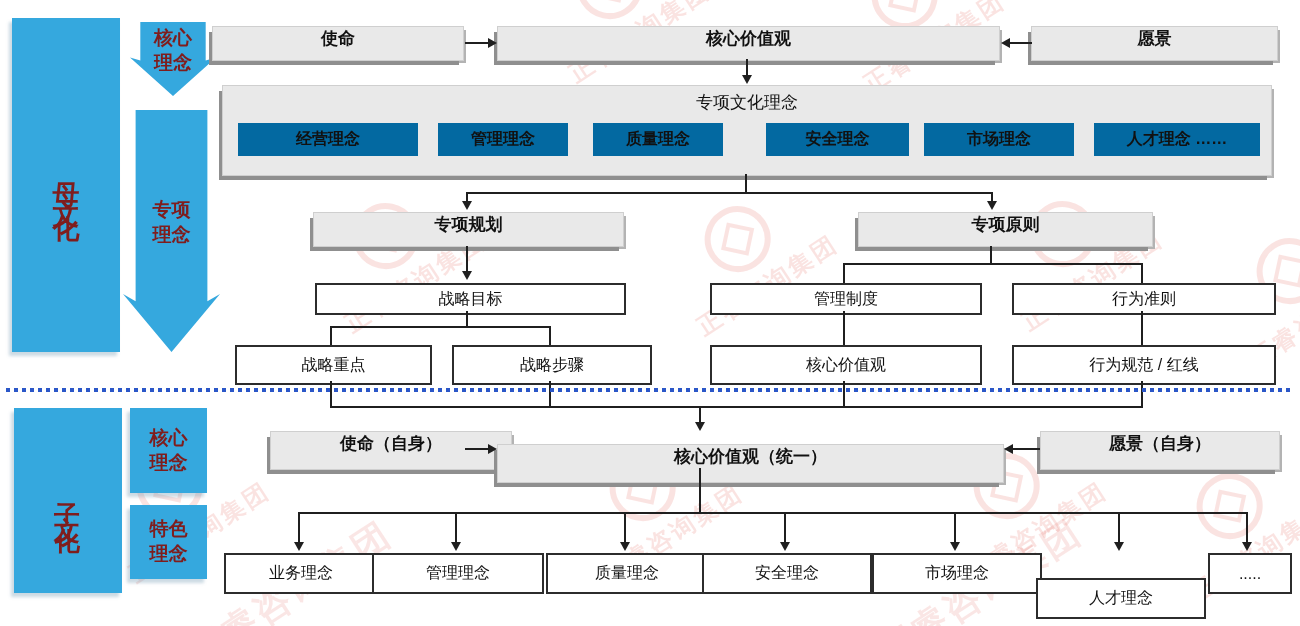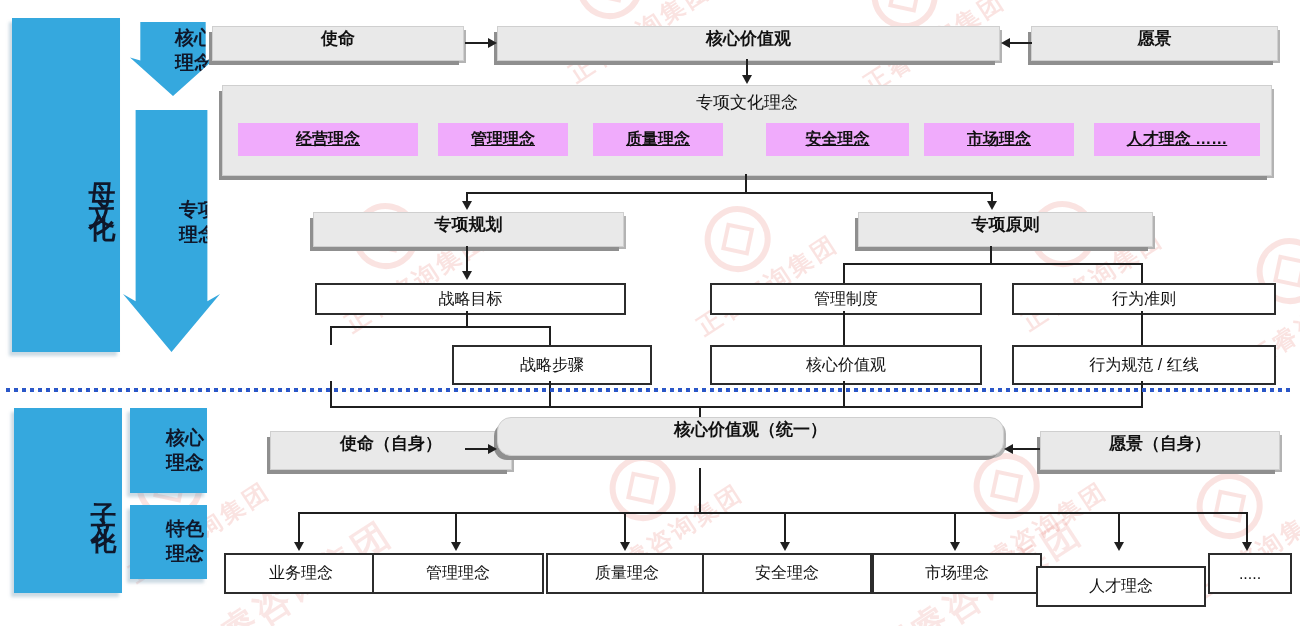--- a/index.html
+++ b/index.html
@@ -9,35 +9,35 @@
   }
   
   .wm{position:absolute;width:200px;display:flex;flex-direction:column;align-items:center;
       gap:6px;transform:rotate(-33deg);color:#e2574d;opacity:.16;pointer-events:none;}
   .wm-ring{width:54px;height:54px;border:6px solid currentColor;border-radius:50%;
       display:flex;align-items:center;justify-content:center;}
   .wm-diamond{width:20px;height:20px;border:4px solid currentColor;transform:rotate(45deg);}
   .wm-text{font-size:24px;font-weight:bold;letter-spacing:3px;white-space:nowrap;}
   .wm-big{font-size:36px;opacity:.14;}
   
-  .blue{position:absolute;background:#35a8de;color:#0f172a;font-weight:bold;
-      display:flex;align-items:center;justify-content:flex-end;text-align:center;}
+  .blue{position:absolute;background:#35a8de;color:#7f1d1d;font-weight:bold;
+      display:flex;align-items:center;justify-content:center;text-align:center;}
   .rail-shadow{box-shadow:-3px 4px 3px rgba(110,150,175,.35);}
   .arrow-shape{filter:drop-shadow(-3px 4px 2px rgba(110,150,175,.4));}
   .vert{writing-mode:vertical-rl;letter-spacing:16px;font-size:27px;}
   .blue-lbl{font-size:19px;line-height:1.3;width:44px;}
   
   .gray-box{position:absolute;background:#e9e9e9;border:1px solid #cfcfcf;
       box-shadow:-4px 5px 0 -1px #8f8f8f,3px 3px 0 -1px #b3b3b3;
       display:flex;justify-content:center;
       font-weight:bold;font-size:17px;}
   .white-box{position:absolute;background:#fff;border:2px solid #2c2c2c;
       display:flex;align-items:center;justify-content:center;font-size:16px;}
-  .plain-box{position:absolute;background:#f0abfc;display:flex;align-items:center;
-      justify-content:center;font-size:16px;text-decoration:underline;}
+  .plain-box{position:absolute;background:#0369a1;display:flex;align-items:center;
+      justify-content:center;font-size:16px;}
   
   .hl{position:absolute;height:2px;background:#1f1f1f;}
   .vl{position:absolute;width:2px;background:#1f1f1f;}
   .ad{position:absolute;width:0;height:0;border-left:5px solid transparent;
       border-right:5px solid transparent;border-top:9px solid #1f1f1f;}
   .ar{position:absolute;width:0;height:0;border-top:5px solid transparent;
       border-bottom:5px solid transparent;border-left:9px solid #1f1f1f;}
   .al{position:absolute;width:0;height:0;border-top:5px solid transparent;
       border-bottom:5px solid transparent;border-right:9px solid #1f1f1f;}
   .dotted{position:absolute;height:4px;
@@ -182,20 +182,23 @@
     </div>
   <div class="vl" style="left:466px;top:246px;height:26px;"></div>
   <div class="ad" style="left:462px;top:271px;"></div>
   <div class="white-box" style="left:315px;top:283px;width:307px;height:28px;">
       <span>战略目标</span>
     </div>
   <div class="vl" style="left:466px;top:311px;height:16px;"></div>
   <div class="hl" style="left:330px;top:326px;width:221px;"></div>
   <div class="vl" style="left:330px;top:326px;height:19px;"></div>
   <div class="vl" style="left:549px;top:326px;height:19px;"></div>
+  <div class="white-box" style="left:235px;top:345px;width:193px;height:36px;">
+      <span>战略重点</span>
+    </div>
   <div class="white-box" style="left:452px;top:345px;width:196px;height:36px;">
       <span>战略步骤</span>
     </div>
 
   <div class="gray-box" style="left:845px;top:212px;width:293px;height:33px;margin-left:13px;">
       <span>专项原则</span>
     </div>
   <div class="vl" style="left:990px;top:246px;height:18px;"></div>
   <div class="hl" style="left:843px;top:263px;width:300px;"></div>
   <div class="vl" style="left:843px;top:263px;height:20px;"></div>
@@ -231,21 +234,21 @@
   <div class="blue rail-shadow" style="left:130px;top:408px;width:77px;height:85px;">
     <span class="blue-lbl">核心理念</span>
   </div>
   <div class="blue rail-shadow" style="left:130px;top:505px;width:77px;height:74px;">
     <span class="blue-lbl">特色理念</span>
   </div>
 
   <div class="gray-box" style="left:222px;top:431px;width:240px;height:37px;margin-left:48px;">
       <span>使命（自身）</span>
     </div>
-  <div class="gray-box" style="left:497px;top:417px;width:505px;height:37px;border-radius:14px;">
+  <div class="gray-box" style="left:497px;top:444px;width:505px;height:37px;">
       <span>核心价值观（统一）</span>
     </div>
   <div class="gray-box" style="left:1040px;top:431px;width:238px;height:37px;">
       <span>愿景（自身）</span>
     </div>
 
   <div class="hl" style="left:465px;top:448px;width:24px;"></div>
   <div class="ar" style="left:488px;top:444px;"></div>
   <div class="hl" style="left:1013px;top:448px;width:27px;"></div>
   <div class="al" style="left:1004px;top:444px;"></div>
@@ -275,20 +278,20 @@
     </div>
   <div class="white-box" style="left:546px;top:553px;width:158px;height:37px;">
       <span>质量理念</span>
     </div>
   <div class="white-box" style="left:702px;top:553px;width:166px;height:37px;">
       <span>安全理念</span>
     </div>
   <div class="white-box" style="left:872px;top:553px;width:166px;height:37px;">
       <span>市场理念</span>
     </div>
-  <div class="white-box" style="left:1036px;top:566px;width:166px;height:37px;">
+  <div class="white-box" style="left:1036px;top:578px;width:166px;height:37px;">
       <span>人才理念</span>
     </div>
   <div class="white-box" style="left:1208px;top:553px;width:80px;height:37px;">
       <span>.....</span>
     </div>
 
 </div>
 
 </body></html>

